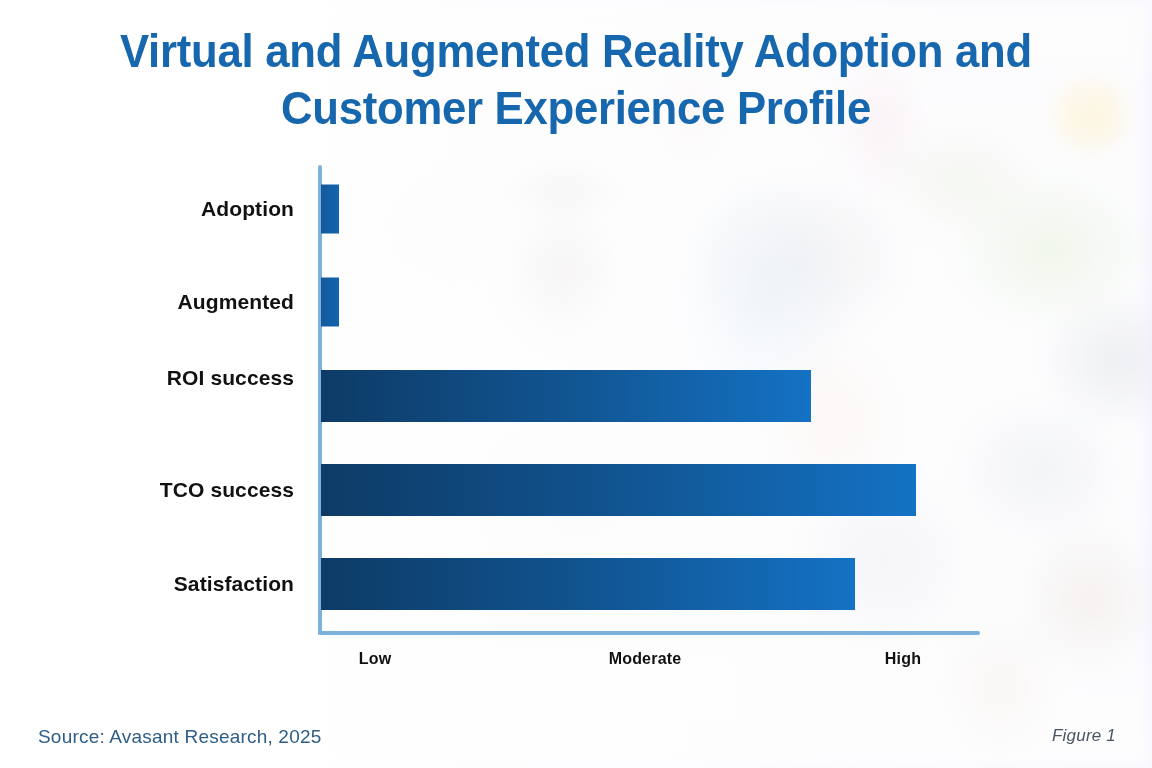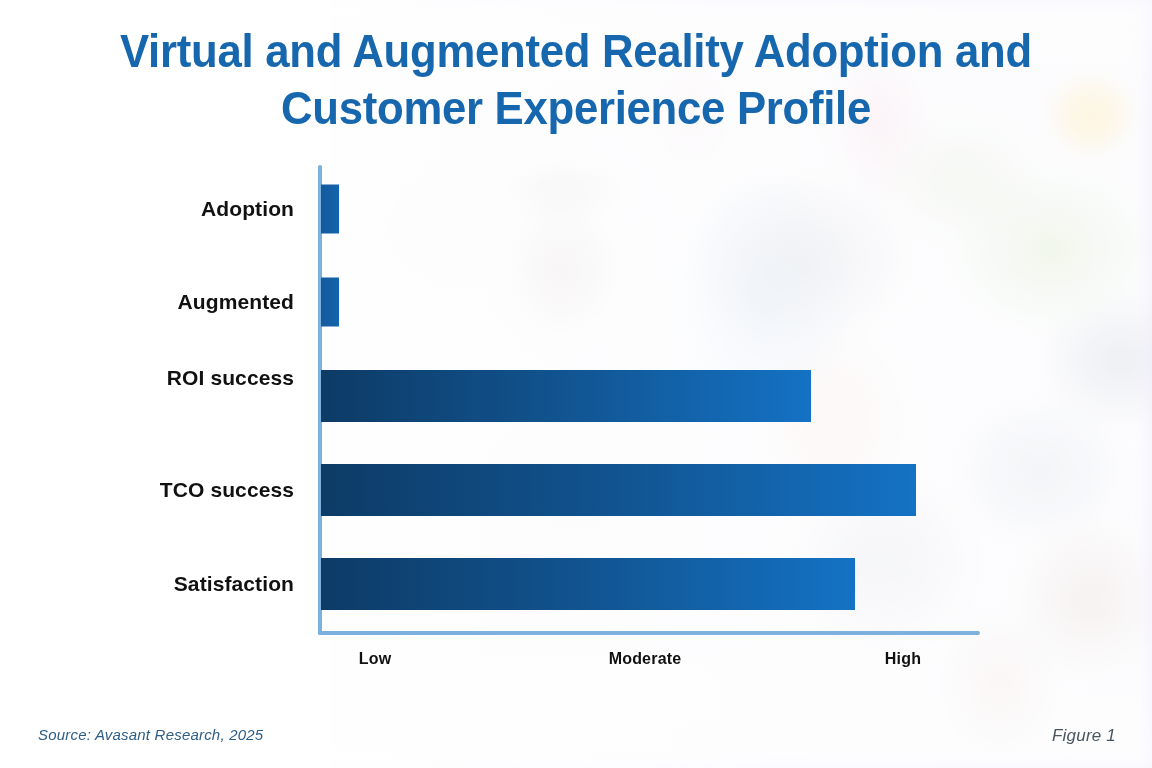--- a/index.html
+++ b/index.html
@@ -159,22 +159,21 @@
     letter-spacing: .2px;
     white-space: nowrap;
     transform: translateX(-50%);
   }
 
   
   #source {
     position: absolute;
     left: 38px; top: 726px;
     color: #2e5d86;
-    font-style: italic;
-    font-size: 15px;
+    font-size: 19px;
     letter-spacing: .2px;
     white-space: nowrap;
   }
   #figure {
     position: absolute;
     right: 36px; top: 726px;
     color: #4a5560;
     font-style: italic;
     font-size: 17px;
     letter-spacing: .2px;

